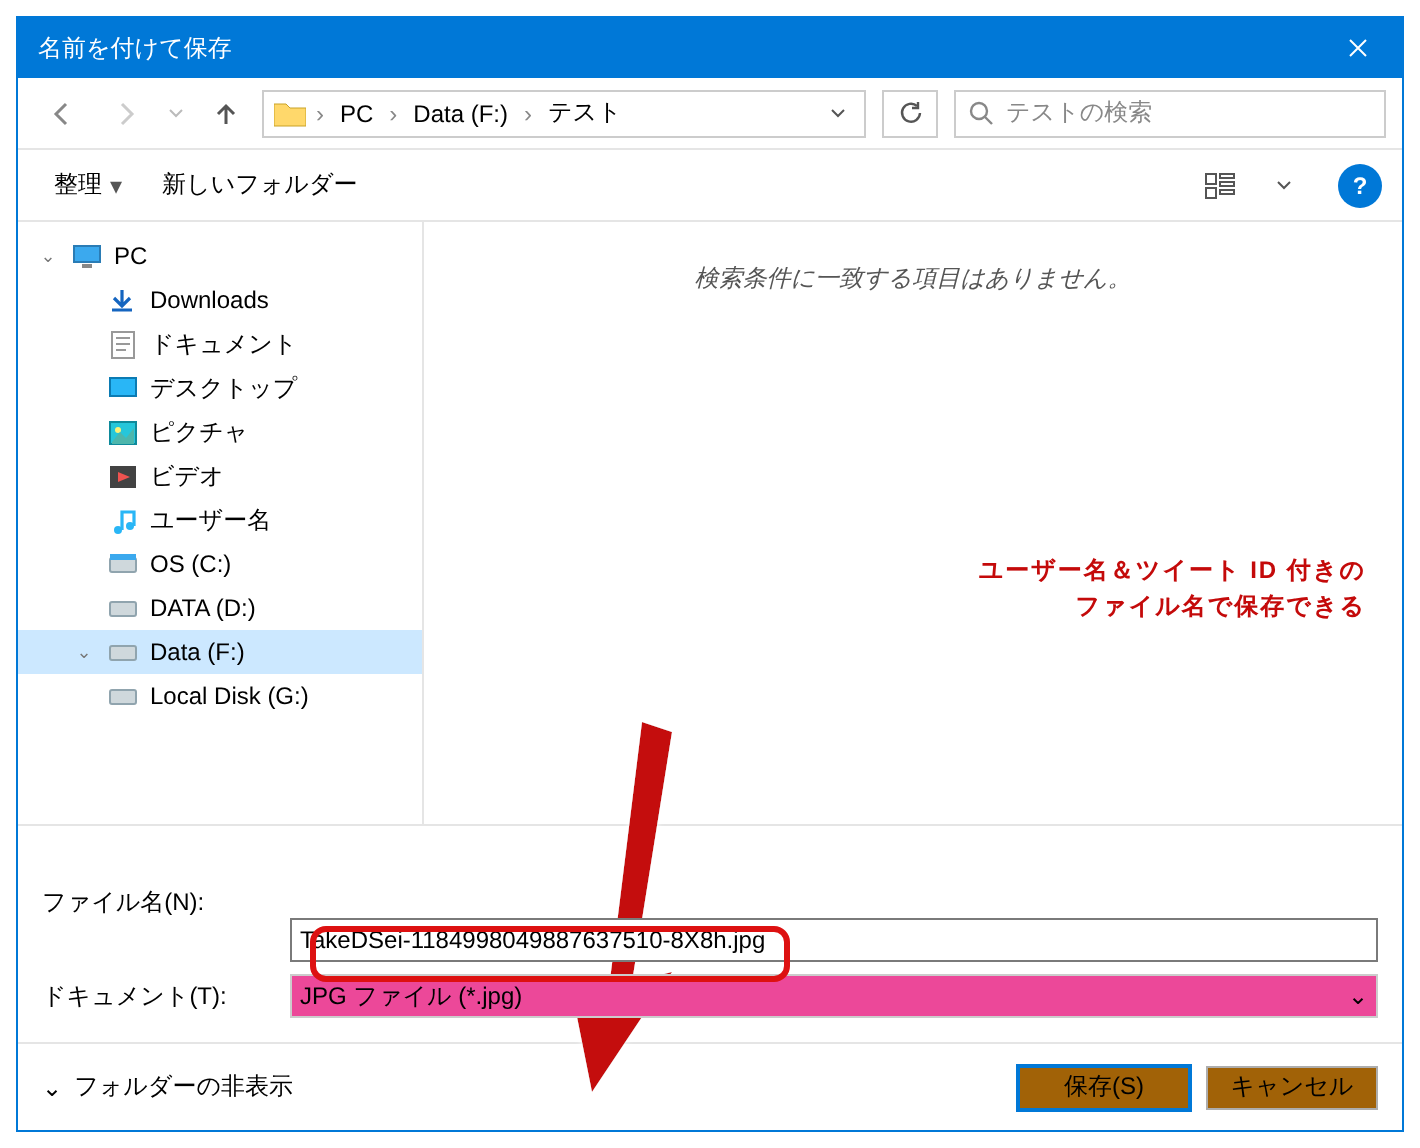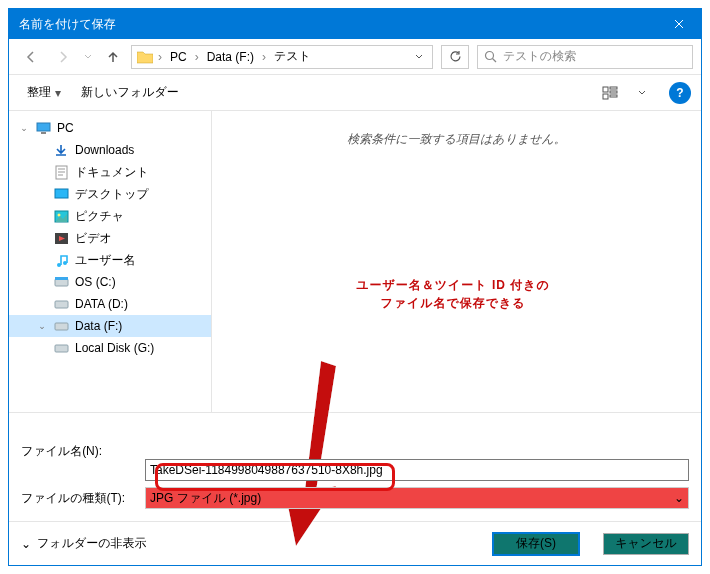--- a/index.html
+++ b/index.html
@@ -28,32 +28,32 @@
 .viewicon { width: 26px; height: 22px; display: flex; align-items: center; justify-content: center; margin-right: 2px; }
 .helpicon { width: 22px; height: 22px; border-radius: 50%; background: #0078d7; color: #fff; display: flex; align-items: center; justify-content: center; font-weight: bold; margin-left: 8px; }
 .mainrow { flex: 1; display: flex; min-height: 0; border-bottom: 1px solid #e5e5e5; position: relative; }
 .treeview { width: 203px; border-right: 1px solid #e5e5e5; overflow-y: auto; padding: 6px 0; }
 .tree-item { display: flex; align-items: center; height: 22px; padding-left: 10px; gap: 6px; cursor: default; }
 .tree-item.indent { padding-left: 28px; }
 .tree-item.selected { background: #cce8ff; }
 .tree-item .exp { width: 10px; color: #777; font-size: 9px; display: inline-flex; justify-content: center; }
 .tree-icon { width: 16px; height: 16px; display: flex; align-items: center; justify-content: center; }
 .content { flex: 1; padding: 20px 10px; text-align: center; color: #555; position: relative; font-style: italic; }
-.annot { position: absolute; left: 214px; top: 165px; width: 460px; color: #c40a0a; font-size: 23px; font-weight: bold; letter-spacing: 1px; text-shadow: 0 0 4px #fff, 0 0 4px #fff; line-height: 1.5; text-align: center; pointer-events: none; }
+.annot { position: absolute; left: 214px; top: 165px; width: 460px; color: #c40a0a; font-size: 23px; font-weight: bold; letter-spacing: 1px; text-shadow: 0 0 4px #fff, 0 0 4px #fff; line-height: 1.5; text-align: right; pointer-events: none; }
 .arrow { position: absolute; left: 272px; top: 250px; pointer-events: none; }
 .bottomform { padding: 8px 12px 6px 12px; }
 .formrow { display: flex; align-items: center; margin-bottom: 6px; }
 .formlabel { width: 124px; text-align: left; padding-right: 6px; }
 .forminput { flex: 1; height: 22px; border: 1px solid #7a7a7a; padding: 0 4px; margin-top: 38px; }
-.formcombo { flex: 1; height: 22px; border: 1px solid #ccc; background: #ef4444; padding: 0 4px; display: flex; align-items: center; justify-content: space-between; }
+.formcombo { flex: 1; height: 22px; border: 1px solid #ccc; background: #ec4899; padding: 0 4px; display: flex; align-items: center; justify-content: space-between; }
 .filename-highlight { position: absolute; border: 3px solid #d11; border-radius: 8px; left: 146px; bottom: 74px; width: 240px; height: 28px; pointer-events: none; }
 .actionrow { border-top: 1px solid #e5e5e5; height: 44px; display: flex; align-items: center; padding: 0 12px; }
 .hidefolders { display: flex; align-items: center; gap: 6px; }
 .actspacer { flex: 1; }
-.winbtn { height: 22px; min-width: 86px; border: 1px solid #0078d7; background: #0f766e; padding: 0 10px; margin-left: 24px; }
+.winbtn { height: 22px; min-width: 86px; border: 1px solid #0078d7; background: #a16207; padding: 0 10px; margin-left: 8px; }
 .winbtn.default { border: 1px solid #0078d7; outline: 1px solid #0078d7; }
 .winbtn.cancel { border-color: #adadad; }
 .rel { position: relative; }
 </style>
 </head>
 <body>
 
 <div class="window rel">
 
   <div class="titlebar">
@@ -279,21 +279,21 @@
       <path d="M55 5 L35 130 L55 125 L15 185 L5 135 L22 145 L40 0 Z" fill="#c40a0a" filter="url(#ds)"></path>
     </svg>
   </div>
 
   <div class="bottomform rel">
     <div class="formrow">
       <div class="formlabel">ファイル名(N):</div>
       <input class="forminput" value="TakeDSei-1184998049887637510-8X8h.jpg" style="">
     </div>
     <div class="formrow">
-      <div class="formlabel">ファイルの種類(T):</div>
+      <div class="formlabel">ドキュメント(T):</div>
       <div class="formcombo">
         <span>JPG ファイル (*.jpg)</span>
         <span>⌄</span>
       </div>
     </div>
   </div>
 
   <div class="actionrow">
     <div class="hidefolders">
       <span>⌄</span>

